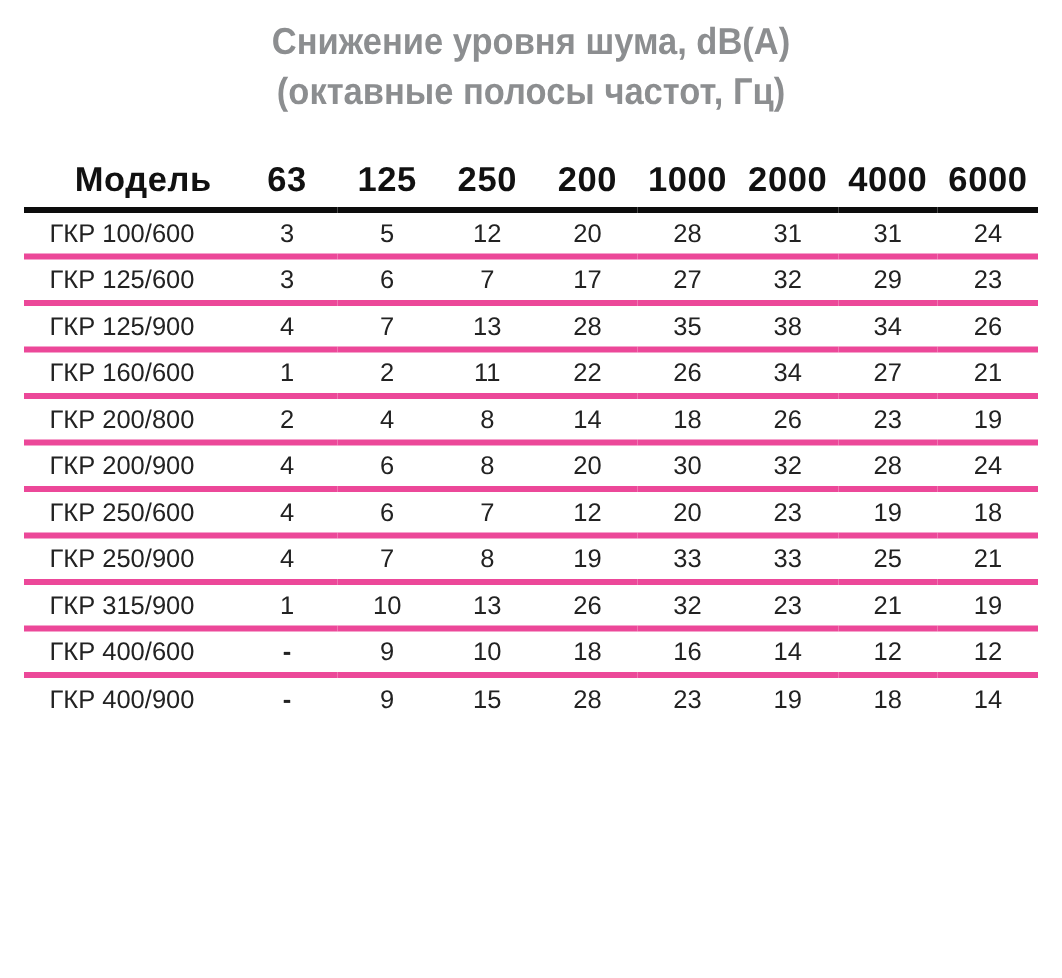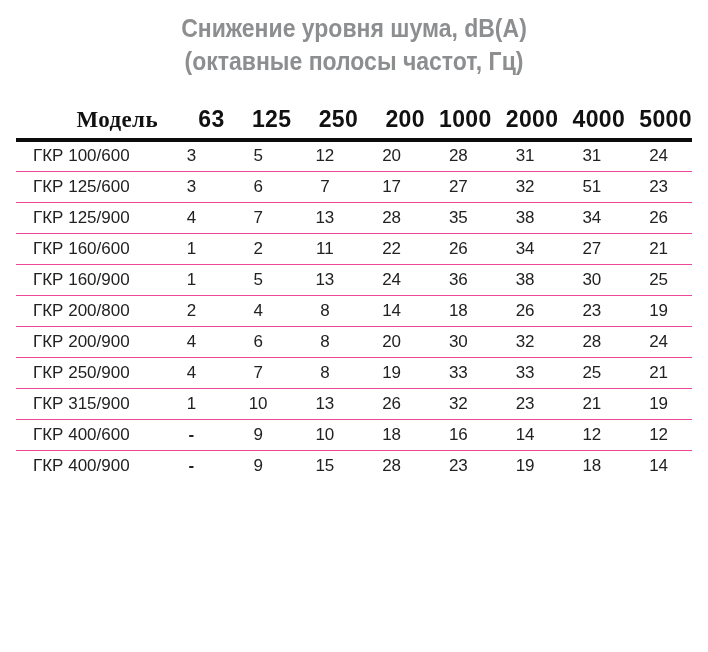--- a/index.html
+++ b/index.html
@@ -43,31 +43,30 @@
     height: 42px;
     border-bottom: 4px solid #0c0c0c;
   }
   tr.header-row th {
     font-weight: 700;
     font-size: 23px;
     letter-spacing: 0.4px;
     color: #111111;
     vertical-align: bottom;
     padding: 0 0 5px 0;
-    text-align: right;
+    text-align: center;
     white-space: nowrap;
   }
   tr.header-row th.model-header {
-    text-align: right;
+    text-align: center;
     padding-left: 17px;
-    font-family: Liberation Serif, serif;
   }
   tr.data-row {
     height: 31px;
-    border-bottom: 1px solid #ec4899;
+    border-bottom: 4px solid #ec4899;
   }
   tr.data-row:last-child {
     border-bottom: none;
   }
   tr.data-row td {
     font-size: 17px;
     color: #222222;
     text-align: center;
     vertical-align: middle;
     padding: 0;
@@ -106,21 +105,21 @@
     <thead>
       <tr class="header-row">
         <th class="model-header">Модель</th>
         <th>63</th>
         <th>125</th>
         <th>250</th>
         <th>200</th>
         <th>1000</th>
         <th>2000</th>
         <th>4000</th>
-        <th>5000</th>
+        <th>6000</th>
       </tr>
     </thead>
     <tbody>
         <tr class="data-row">
       <td class="model-cell">ГКР 100/600</td>
     <td>3</td>
           <td>5</td>
           <td>12</td>
           <td>20</td>
           <td>28</td>
@@ -129,21 +128,21 @@
           <td>24</td>
         </tr>
         <tr class="data-row">
       <td class="model-cell">ГКР 125/600</td>
     <td>3</td>
           <td>6</td>
           <td>7</td>
           <td>17</td>
           <td>27</td>
           <td>32</td>
-          <td>51</td>
+          <td>29</td>
           <td>23</td>
         </tr>
         <tr class="data-row">
       <td class="model-cell">ГКР 125/900</td>
     <td>4</td>
           <td>7</td>
           <td>13</td>
           <td>28</td>
           <td>35</td>
           <td>38</td>
@@ -155,31 +154,20 @@
     <td>1</td>
           <td>2</td>
           <td>11</td>
           <td>22</td>
           <td>26</td>
           <td>34</td>
           <td>27</td>
           <td>21</td>
         </tr>
         <tr class="data-row">
-      <td class="model-cell">ГКР 160/900</td>
-    <td>1</td>
-          <td>5</td>
-          <td>13</td>
-          <td>24</td>
-          <td>36</td>
-          <td>38</td>
-          <td>30</td>
-          <td>25</td>
-        </tr>
-        <tr class="data-row">
       <td class="model-cell">ГКР 200/800</td>
     <td>2</td>
           <td>4</td>
           <td>8</td>
           <td>14</td>
           <td>18</td>
           <td>26</td>
           <td>23</td>
           <td>19</td>
         </tr>
@@ -188,20 +176,31 @@
     <td>4</td>
           <td>6</td>
           <td>8</td>
           <td>20</td>
           <td>30</td>
           <td>32</td>
           <td>28</td>
           <td>24</td>
         </tr>
         <tr class="data-row">
+      <td class="model-cell">ГКР 250/600</td>
+    <td>4</td>
+          <td>6</td>
+          <td>7</td>
+          <td>12</td>
+          <td>20</td>
+          <td>23</td>
+          <td>19</td>
+          <td>18</td>
+        </tr>
+        <tr class="data-row">
       <td class="model-cell">ГКР 250/900</td>
     <td>4</td>
           <td>7</td>
           <td>8</td>
           <td>19</td>
           <td>33</td>
           <td>33</td>
           <td>25</td>
           <td>21</td>
         </tr>

